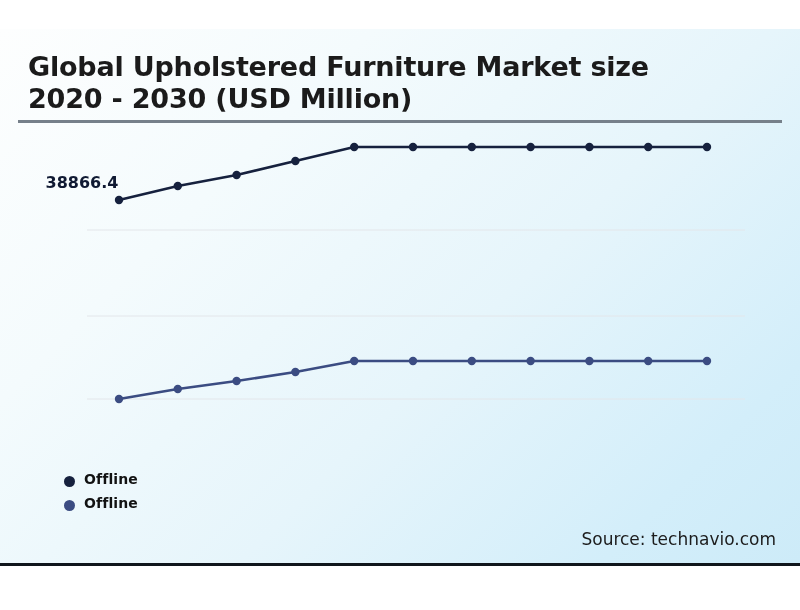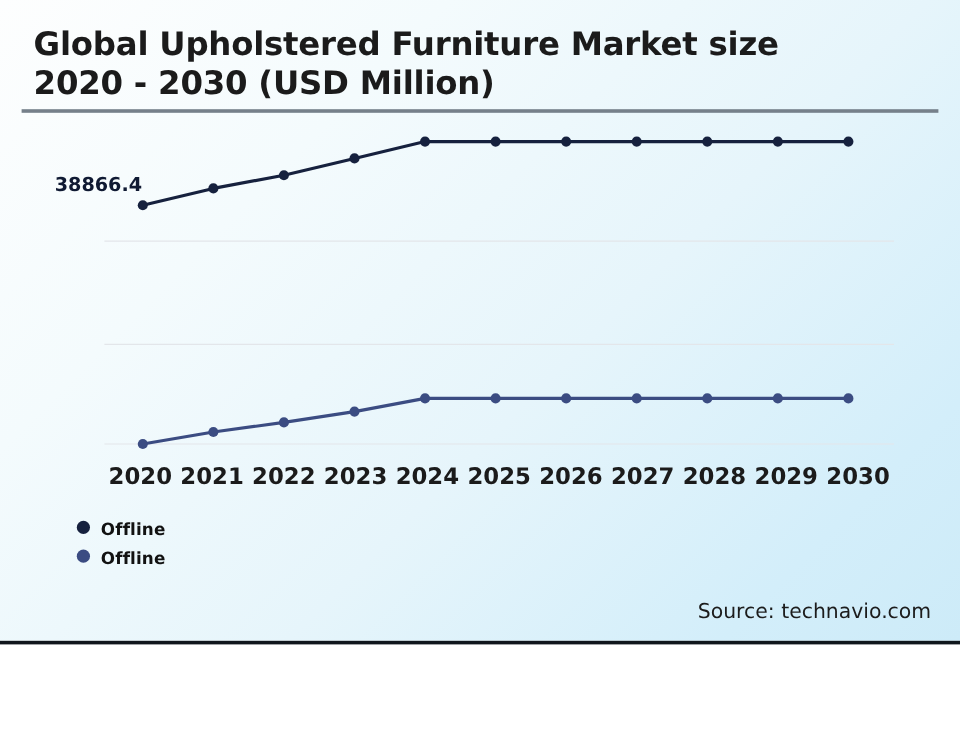--- a/index.html
+++ b/index.html
@@ -13,20 +13,21 @@
     overflow: hidden;
   }
   #infographic {
     position: relative;
     width: 800px;
     height: 537px;
     box-sizing: border-box;
     background: linear-gradient(135deg, #fdfefe 0%, #f4fbfd 28%, #e6f5fb 58%, #d3eefa 85%, #cdebf8 100%);
     border-bottom: 3px solid #10161c;
     overflow: hidden;
+    margin-top: 29px;
   }
 
   
   #title-block {
     position: absolute;
     left: 28px;
     top: 22px;
     width: 700px;
   }
   #chart-title {
@@ -81,21 +82,21 @@
   }
 
   
   #legend {
     position: absolute;
     left: 64px;
     top: 434px;
   }
   .legend-row {
     display: flex;
-    align-items: flex-start;
+    align-items: flex-end;
     height: 24px;
   }
   .legend-dot {
     width: 11px;
     height: 11px;
     border-radius: 50%;
     margin-right: 9px;
     flex: 0 0 auto;
   }
   .legend-label {
@@ -168,33 +169,20 @@
           <circle cx="471.8" cy="232" r="4.2" fill="#3b4c82"></circle>
           <circle cx="530.5999999999999" cy="232" r="4.2" fill="#3b4c82"></circle>
           <circle cx="589.4000000000001" cy="232" r="4.2" fill="#3b4c82"></circle>
           <circle cx="648.2" cy="232" r="4.2" fill="#3b4c82"></circle>
           <circle cx="707" cy="232" r="4.2" fill="#3b4c82"></circle>
         </g>
     </svg>
     <div class="point-label" id="first-point-label" style="left: 82px; top: 44px; transform: translateX(-50%);">38866.4</div>
   </div>
 
-  <div id="x-axis">
-      <div class="tick-label">2020</div>
-      <div class="tick-label">2021</div>
-      <div class="tick-label">2022</div>
-      <div class="tick-label">2023</div>
-      <div class="tick-label">2024</div>
-      <div class="tick-label">2025</div>
-      <div class="tick-label">2026</div>
-      <div class="tick-label">2027</div>
-      <div class="tick-label">2028</div>
-      <div class="tick-label">2029</div>
-      <div class="tick-label">2030</div>
-    </div>
 
   <div id="legend">
       <div class="legend-row">
         <span class="legend-dot" style="background: rgb(22, 33, 62);"></span>
         <span class="legend-label">Offline</span>
       </div>
       <div class="legend-row">
         <span class="legend-dot" style="background: rgb(59, 76, 130);"></span>
         <span class="legend-label">Offline</span>
       </div>

